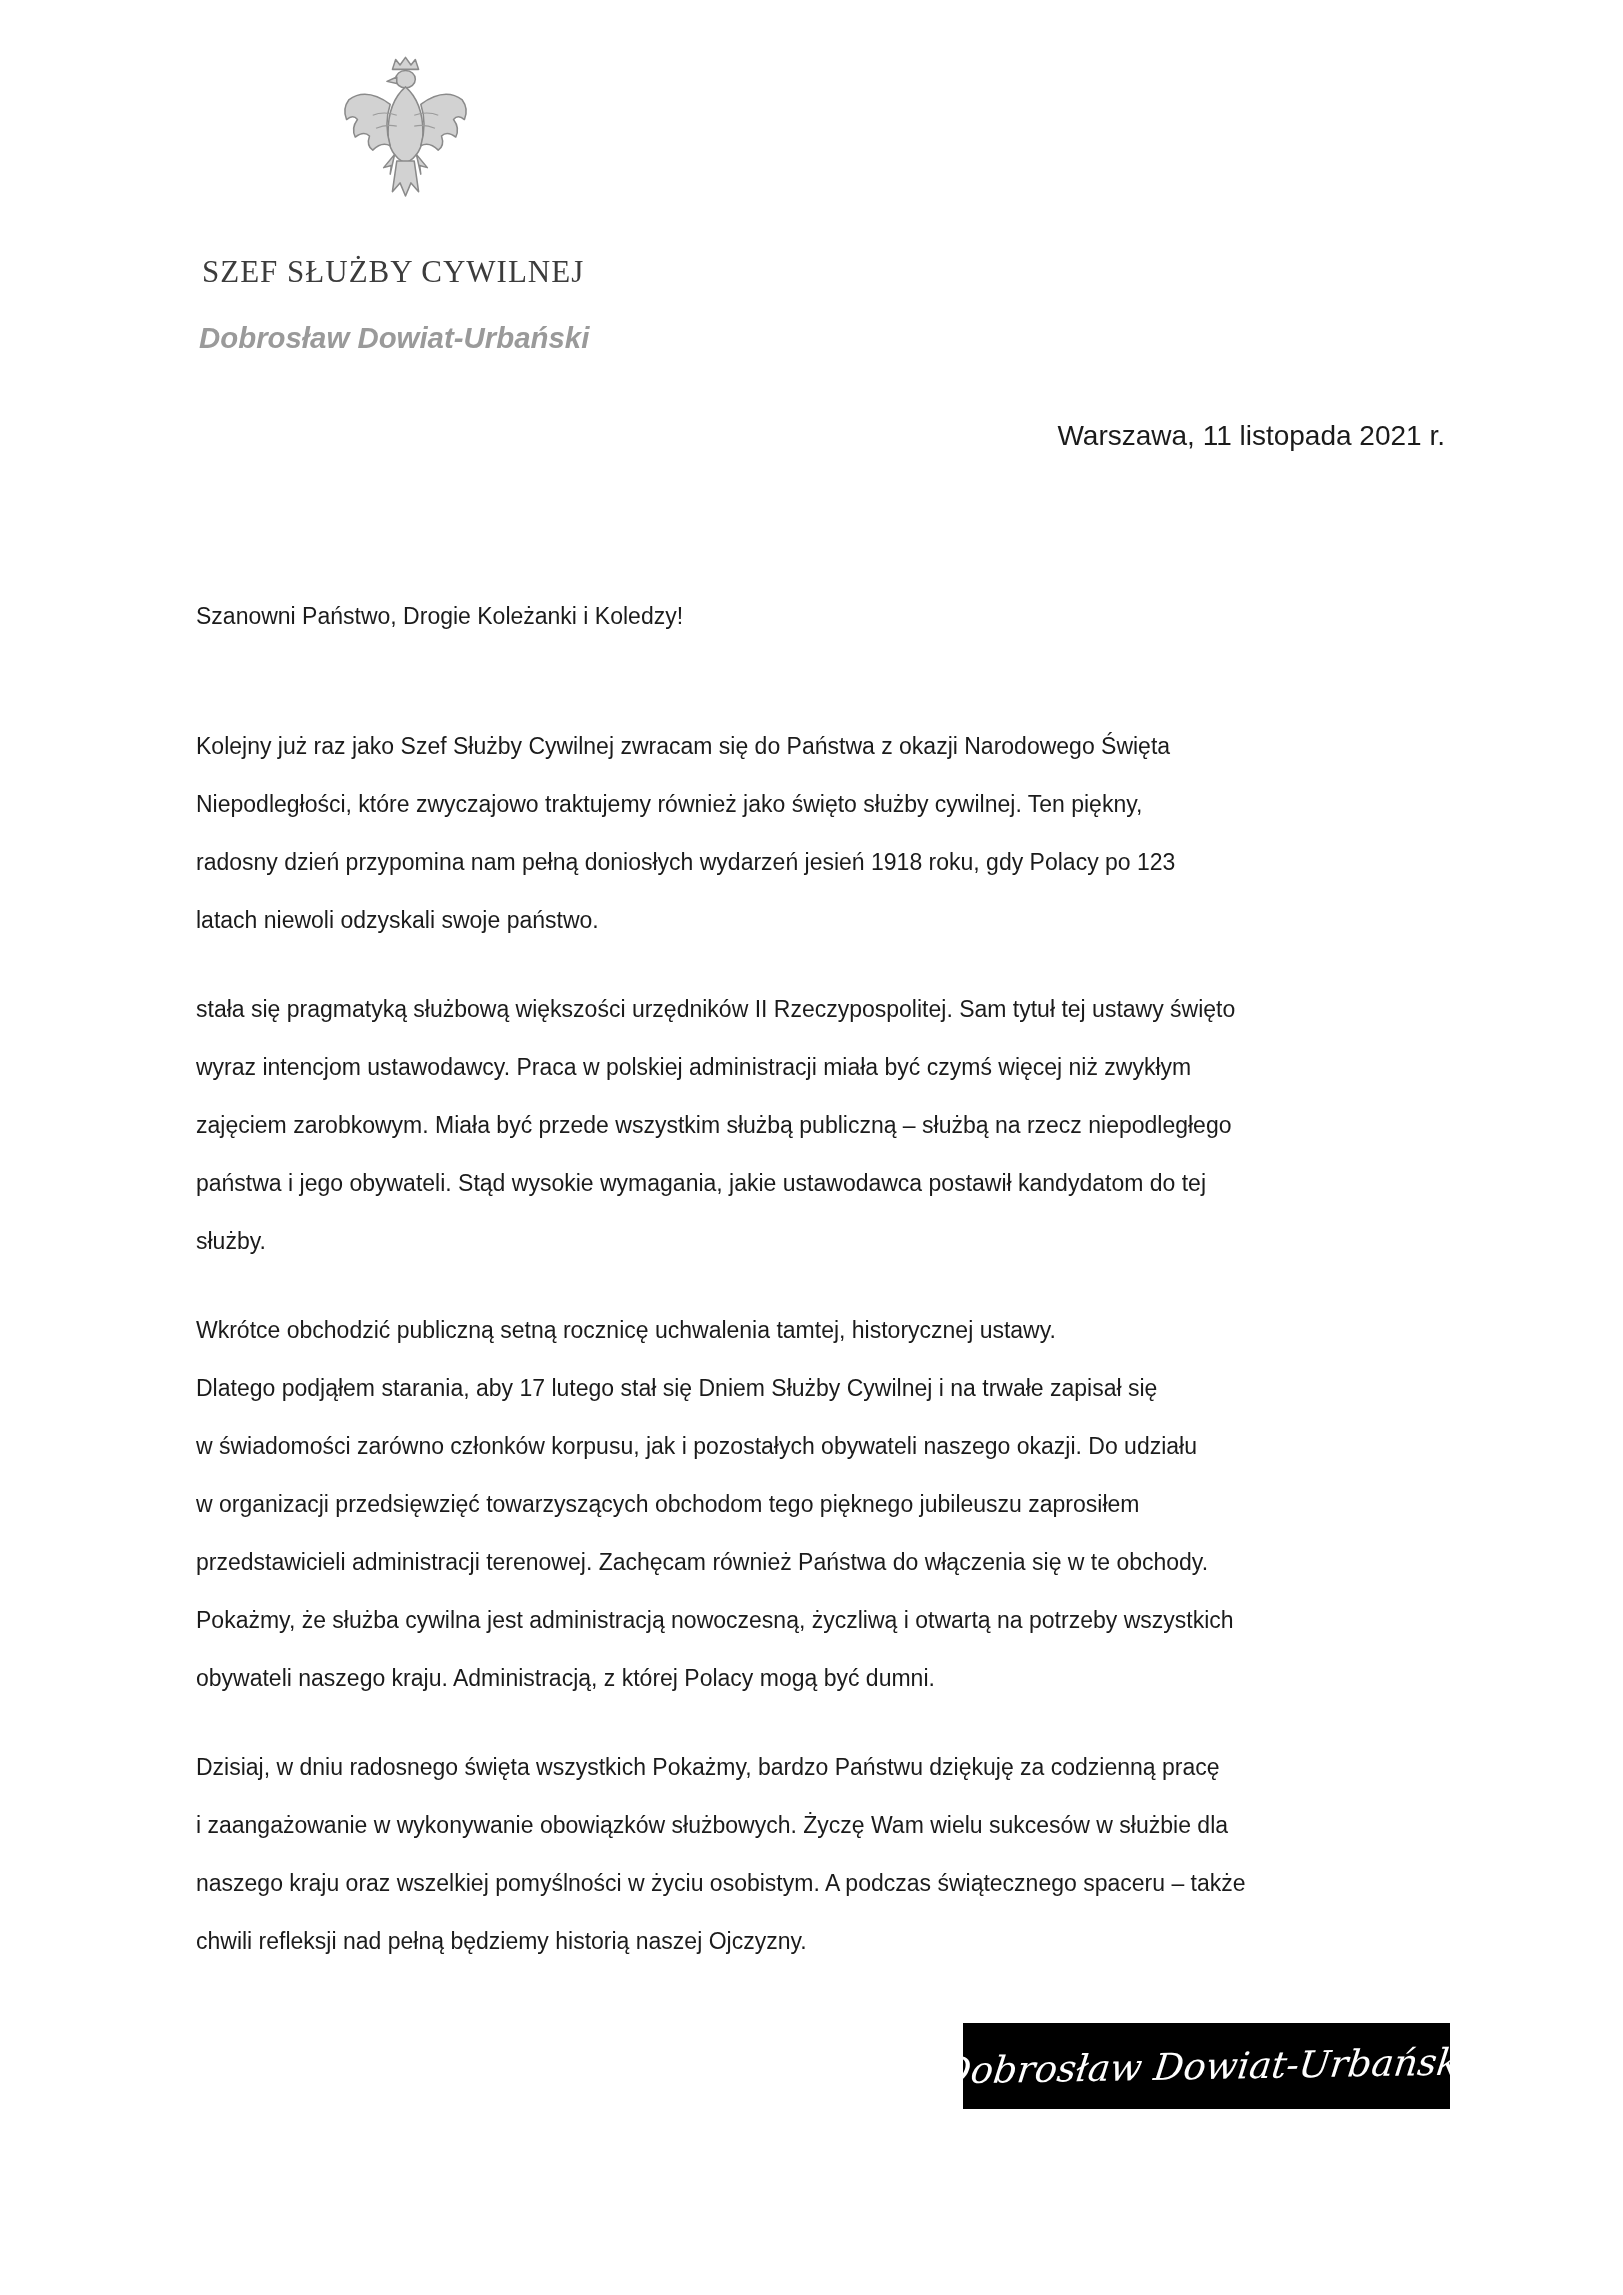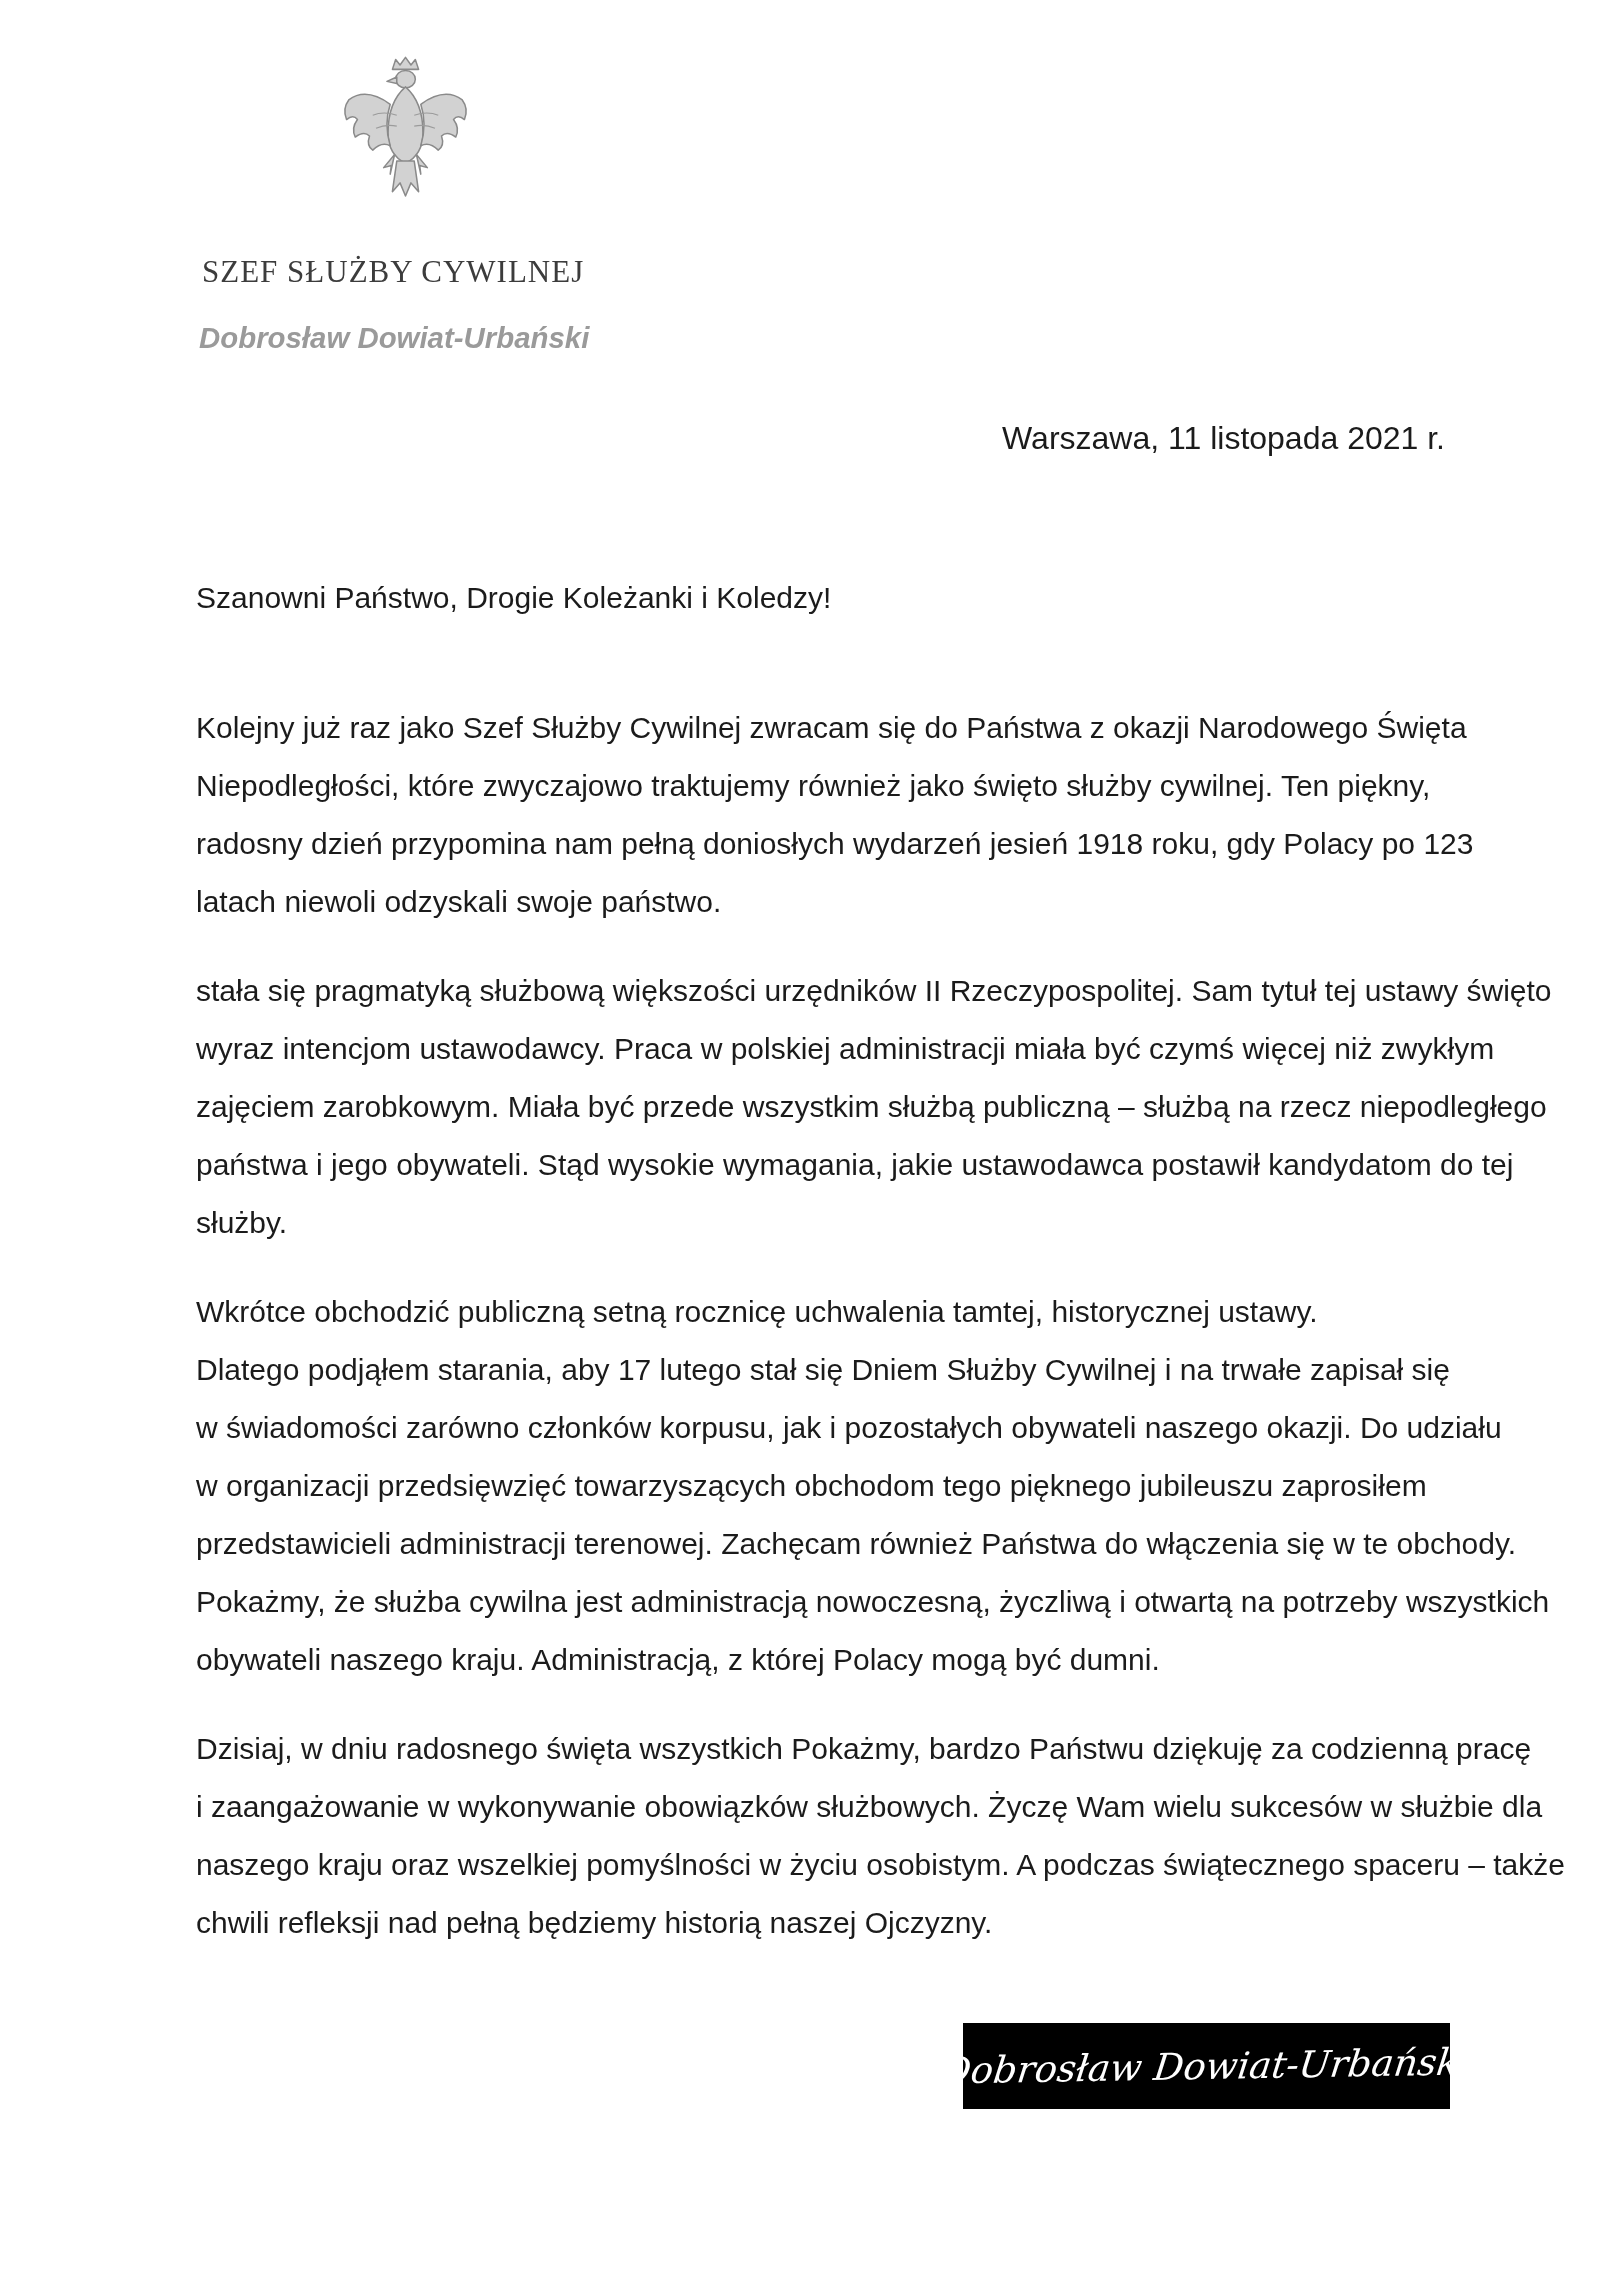--- a/index.html
+++ b/index.html
@@ -40,29 +40,29 @@
     font-style: italic;
     font-weight: bold;
     font-size: 29.4px;
     color: #9a9a9a;
     white-space: nowrap;
   }
   .date-line {
     position: absolute;
     top: 420px;
     right: 178px;
-    font-size: 32px;
+    font-size: 28px;
     white-space: nowrap;
   }
   .letter-body {
     position: absolute;
     left: 196px;
     right: 164px;
-    top: 569px;
-    font-size: 30px;
+    top: 587px;
+    font-size: 23px;
     line-height: 58px;
   }
   .salutation {
     margin-bottom: 72px;
     white-space: nowrap;
   }
   .paragraph {
     margin-bottom: 31px;
   }
   .paragraph .line {

